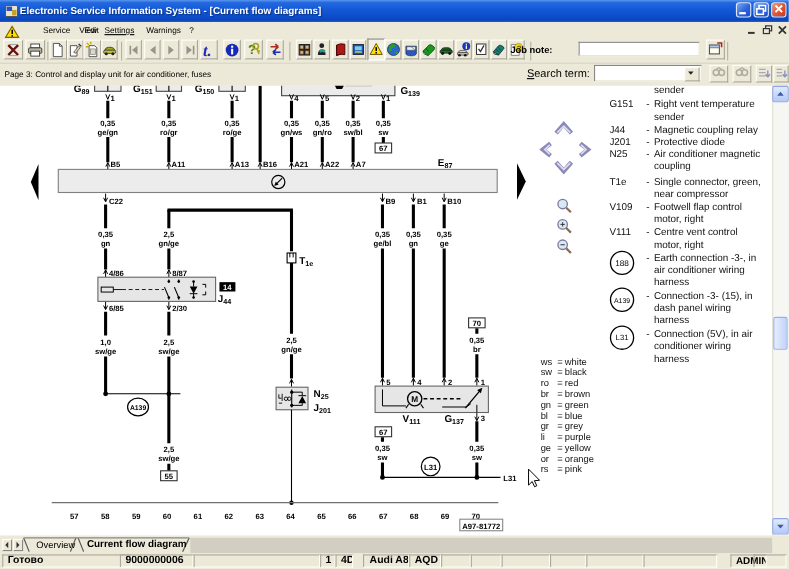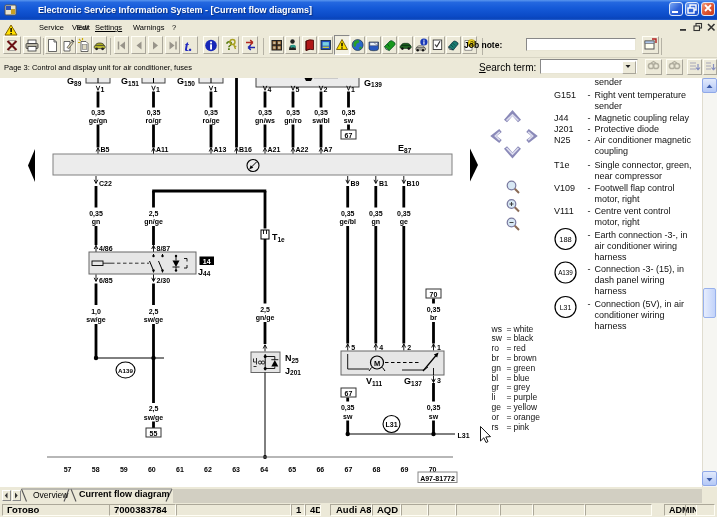--- a/index.html
+++ b/index.html
@@ -1,21 +1,21 @@
 <!DOCTYPE html>
 <html><head>
 <meta charset="utf-8">
 <style>
   html,body{margin:0;padding:0;}
   body{width:717px;height:517px;position:relative;overflow:hidden;
        font-family:"Liberation Sans",sans-serif;background:#ece9d8;}
   .abs{position:absolute;}
   #titlebar{left:0;top:0;width:717px;height:20px;
     background:linear-gradient(180deg,#5a96ee 0%,#2468e0 12%,#155ad8 40%,#0b4ac6 82%,#0a45ba 92%,#2560d2 100%);}
-  #titletext{left:38px;top:5px;color:#fff;font-weight:bold;font-size:9px;
+  #titletext{left:18px;top:5px;color:#fff;font-weight:bold;font-size:9px;
     text-shadow:1px 1px 1px #0a3080;white-space:nowrap;}
   .winbtn{top:2px;width:14px;height:14px;border-radius:3px;border:1px solid #dce8fa;
     font-size:8px;color:#fff;text-align:center;line-height:12px;font-weight:bold;box-sizing:border-box;}
   .bluebtn{background:linear-gradient(135deg,#7aa8f4 0%,#2f63d8 55%,#1b4ecd 100%);}
   #closebtn{background:linear-gradient(135deg,#f0a080 0%,#e25b38 45%,#c83a18 100%);}
   #menubar{left:0;top:20px;width:717px;height:16px;background:#ece9d8;}
   .menuitem{top:23px;font-size:7.5px;color:#000;}
   #toolbar{left:0;top:36px;width:717px;height:21px;background:#ece9d8;}
   .tbtn{position:absolute;top:36px;height:18px;background:#ece9d8;border:1px solid;
     border-color:#fffef5 #a9a69a #a9a69a #fffef5;box-sizing:border-box;}
@@ -678,21 +678,21 @@
   <path d="M172 2 L166 14.5" stroke="#555" stroke-width="1.1" fill="none"></path>
   <line x1="21.5" y1="2" x2="172" y2="2" stroke="#888" stroke-width="1"></line>
 </svg>
 </div>
 <div class="abs" style="left:33px;top:490px;font-size:8.5px;">Overview</div>
 <div class="abs" style="left:79px;top:489px;font-size:9px;font-weight:bold;">Current flow diagram</div>
 
 <div id="statusbar" class="abs"></div>
 <div id="statuscells">
 <div class="abs scell" style="left:2px;width:118px;">Готово</div>
-<div class="abs scell" style="left:109px;width:67px;">7000383784</div>
+<div class="abs scell" style="left:109px;width:67px;">9000000006</div>
 <div class="abs scell" style="left:176px;width:115px;"></div>
 <div class="abs scell" style="left:291px;width:14px;">1</div>
 <div class="abs scell" style="left:305px;width:16px;">4D2</div>
 <div class="abs scell" style="left:330px;width:42px;padding-left:5px;">Audi A8</div>
 <div class="abs scell" style="left:372px;width:29px;">AQD</div>
 <div class="abs scell" style="left:401px;width:27px;"></div>
 <div class="abs scell" style="left:428px;width:28px;"></div>
 <div class="abs scell" style="left:456px;width:44px;"></div>
 <div class="abs scell" style="left:500px;width:33px;"></div>
 <div class="abs scell" style="left:533px;width:52px;"></div>

